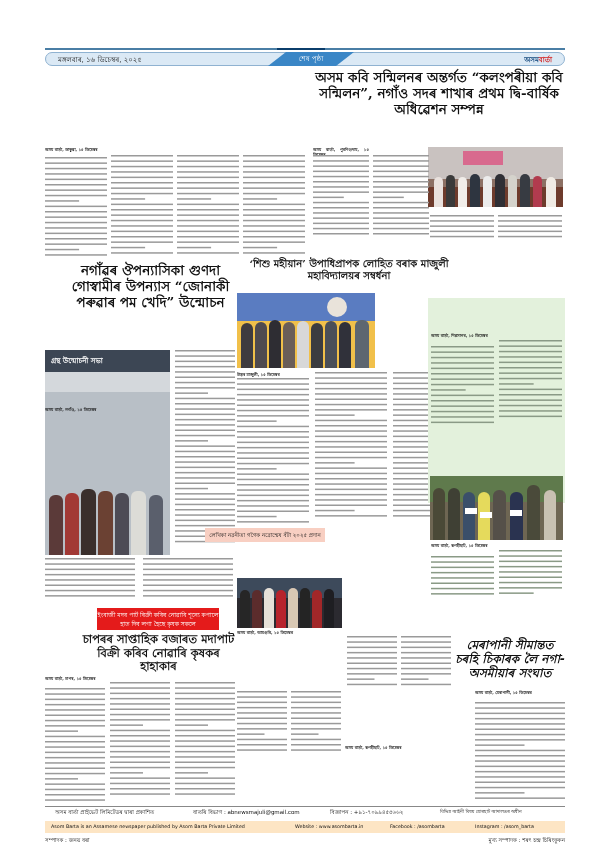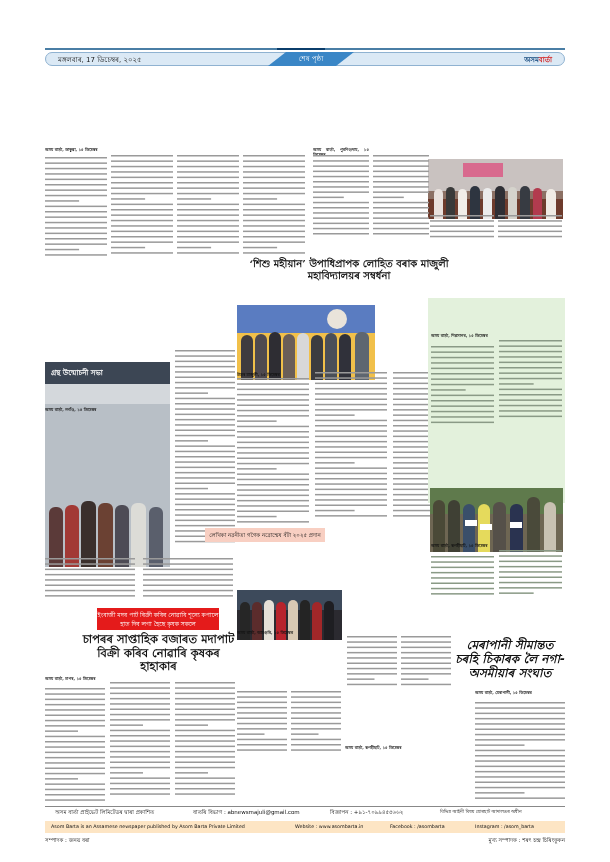--- a/index.html
+++ b/index.html
@@ -11,21 +11,21 @@
   .masthead{position:absolute;left:0;top:52px;width:520px;height:14px;background:#dbe9f5;border-radius:7px;border:1px solid #8fb2d1;}
   .masthead .date{position:absolute;left:12px;top:1px;font-size:7px;}
   .masthead .tab{position:absolute;left:240px;top:-1px;width:50px;height:14px;background:#3a86c6;color:#fff;font-size:7px;text-align:center;line-height:14px;}
   .masthead .wedge{position:absolute;left:222px;top:-1px;width:0;height:0;border-left:18px solid transparent;border-bottom:14px solid #3a86c6;}
   .masthead .wedge2{position:absolute;left:290px;top:-1px;width:0;height:0;border-right:18px solid transparent;border-top:14px solid #3a86c6;}
   .masthead .logo{position:absolute;right:12px;top:1px;font-size:7px;font-weight:bold;color:#1a4d80;}
   .masthead .logo b{color:#d32222;}
   .head{position:absolute;font-family:"DejaVu Serif",serif;font-weight:bold;text-align:center;color:#111;line-height:1.18;}
   .txt{position:absolute;font-size:4px;line-height:5.3px;color:#333;text-align:justify;overflow:hidden;}
   .col{position:absolute;overflow:hidden;}
-  .photo{position:absolute;overflow:hidden;margin-top:12px;}
+  .photo{position:absolute;overflow:hidden;}
   .greenbox{position:absolute;background:#e3f1dc;}
   .redbox{position:absolute;background:#e41b1b;color:#fff;font-size:6px;text-align:center;line-height:9px;padding-top:2px;}
   .pinkbox{position:absolute;background:#f8cfc2;color:#111;font-size:7px;text-align:center;line-height:14px;}
   .foot1{position:absolute;left:0;top:806px;width:520px;height:11px;font-size:5.5px;border-top:1px solid #888;padding-top:2px;}
   .foot1 span{position:absolute;top:2px;}
   .foot2{position:absolute;left:0;top:821px;width:520px;height:12px;background:#fde5c4;font-size:4.8px;}
   .foot2 span{position:absolute;top:3px;}
   .foot3{position:absolute;left:0;top:836px;width:520px;height:10px;font-size:5.5px;}
   .foot3 span{position:absolute;top:1px;}
   .person{position:absolute;bottom:0;border-radius:6px 6px 0 0;}
@@ -33,21 +33,21 @@
 </head>
 <body>
 
 <div class="page">
 
   <div class="topline">
       <div class="mid"></div>
     </div>
 
   <div class="masthead">
-    <span class="date">মঙ্গলবাৰ, 17 ডিচেম্বৰ, ২০২৫</span>
+    <span class="date">মঙ্গলবাৰ, ১৬ ডিচেম্বৰ, ২০২৫</span>
     <span class="wedge"></span>
     <span class="tab">শেষ পৃষ্ঠা</span>
     <span class="wedge2"></span>
     <span class="logo"><span>অসম</span><b>বাৰ্তা</b></span>
   </div>
 
   <div class="col" style="left:0;top:147px;width:262px;height:115px;">
     <div class="txt" style="left:0;top:0;width:62px;font-weight:bold;color:#111;">অসম বাৰ্তা, ডাকুৱা, ১৫ ডিচেম্বৰ</div>
   </div>
   <svg style="position:absolute;left:0;top:155px;" width="262" height="105">
@@ -124,20 +124,21 @@
         <rect x="198" y="64.80000000000001" width="62" height="1.5"></rect>
         <rect x="198" y="70.2" width="62" height="1.5"></rect>
         <rect x="198" y="75.60000000000001" width="62" height="1.5"></rect>
         <rect x="198" y="81" width="62" height="1.5"></rect>
         <rect x="198" y="86.4" width="62" height="1.5"></rect>
         <rect x="198" y="91.80000000000001" width="34.1" height="1.5"></rect>
         <rect x="198" y="97.2" width="62" height="1.5"></rect>
       </g>
   </svg>
 
+  <div class="head" style="left:268px;top:70px;width:252px;font-size:13.5px;">অসম কবি সন্মিলনৰ অন্তৰ্গত “কলংপৰীয়া কবি সন্মিলন”, নগাঁও সদৰ শাখাৰ প্ৰথম দ্বি-বাৰ্ষিক অধিৱেশন সম্পন্ন</div>
   <div class="txt" style="left:268px;top:147px;width:56px;font-weight:bold;color:#111;">অসম বাৰ্তা, পুৰণিগুদাম, ১৫ ডিচেম্বৰ</div>
   <div class="photo" style="left:383px;top:147px;width:135px;height:60px;background:#8c7064;">
     <div style="position:absolute;left:0;top:0;width:135px;height:32px;background:#c9c2c0;"></div>
     <div style="position:absolute;left:35px;top:4px;width:40px;height:14px;background:#d86a8e;"></div>
     <div style="position:absolute;left:0;top:40px;width:135px;height:20px;background:#6e3b2c;"></div>
     <div class="person" style="left:6px;width:9px;height:30px;background:#e9e1dd;"></div>
     <div class="person" style="left:18px;width:9px;height:32px;background:#3a3a3a;"></div>
     <div class="person" style="left:30px;width:9px;height:30px;background:#f1ede9;"></div>
     <div class="person" style="left:42px;width:10px;height:33px;background:#2e3540;"></div>
     <div class="person" style="left:55px;width:9px;height:31px;background:#ececec;"></div>
@@ -203,20 +204,21 @@
         <rect x="185" y="91.2" width="64" height="1.5"></rect>
         <rect x="185" y="96.4" width="64" height="1.5"></rect>
         <rect x="185" y="101.6" width="35.2" height="1.5"></rect>
         <rect x="185" y="106.80000000000001" width="64" height="1.5"></rect>
         <rect x="185" y="112" width="64" height="1.5"></rect>
         <rect x="185" y="117.2" width="64" height="1.5"></rect>
         <rect x="185" y="122.4" width="64" height="1.5"></rect>
       </g>
   </svg>
 
+  <div class="head" style="left:18px;top:263px;width:175px;font-size:13.5px;">নগাঁৱৰ ঔপন্যাসিকা গুণদা গোস্বামীৰ উপন্যাস “জোনাকী পৰুৱাৰ পম খেদি” উন্মোচন</div>
   <div class="photo" style="left:0;top:350px;width:125px;height:205px;background:#b8bfc6;">
     <div style="position:absolute;left:0;top:0;width:125px;height:22px;background:#3c4654;"></div>
     <div style="position:absolute;left:6px;top:5px;color:#fff;font-size:7px;font-weight:bold;">গ্ৰন্থ উন্মোচনী সভা</div>
     <div style="position:absolute;left:0;top:22px;width:125px;height:20px;background:#d4d8dc;"></div>
     <div class="person" style="left:4px;width:14px;height:60px;background:#5b3a39;"></div>
     <div class="person" style="left:20px;width:14px;height:62px;background:#a23935;"></div>
     <div class="person" style="left:36px;width:15px;height:66px;background:#3a2f2c;"></div>
     <div class="person" style="left:53px;width:15px;height:64px;background:#6b4133;"></div>
     <div class="person" style="left:70px;width:14px;height:62px;background:#4d4b55;"></div>
     <div class="person" style="left:86px;width:15px;height:64px;background:#dcdcd7;"></div>

